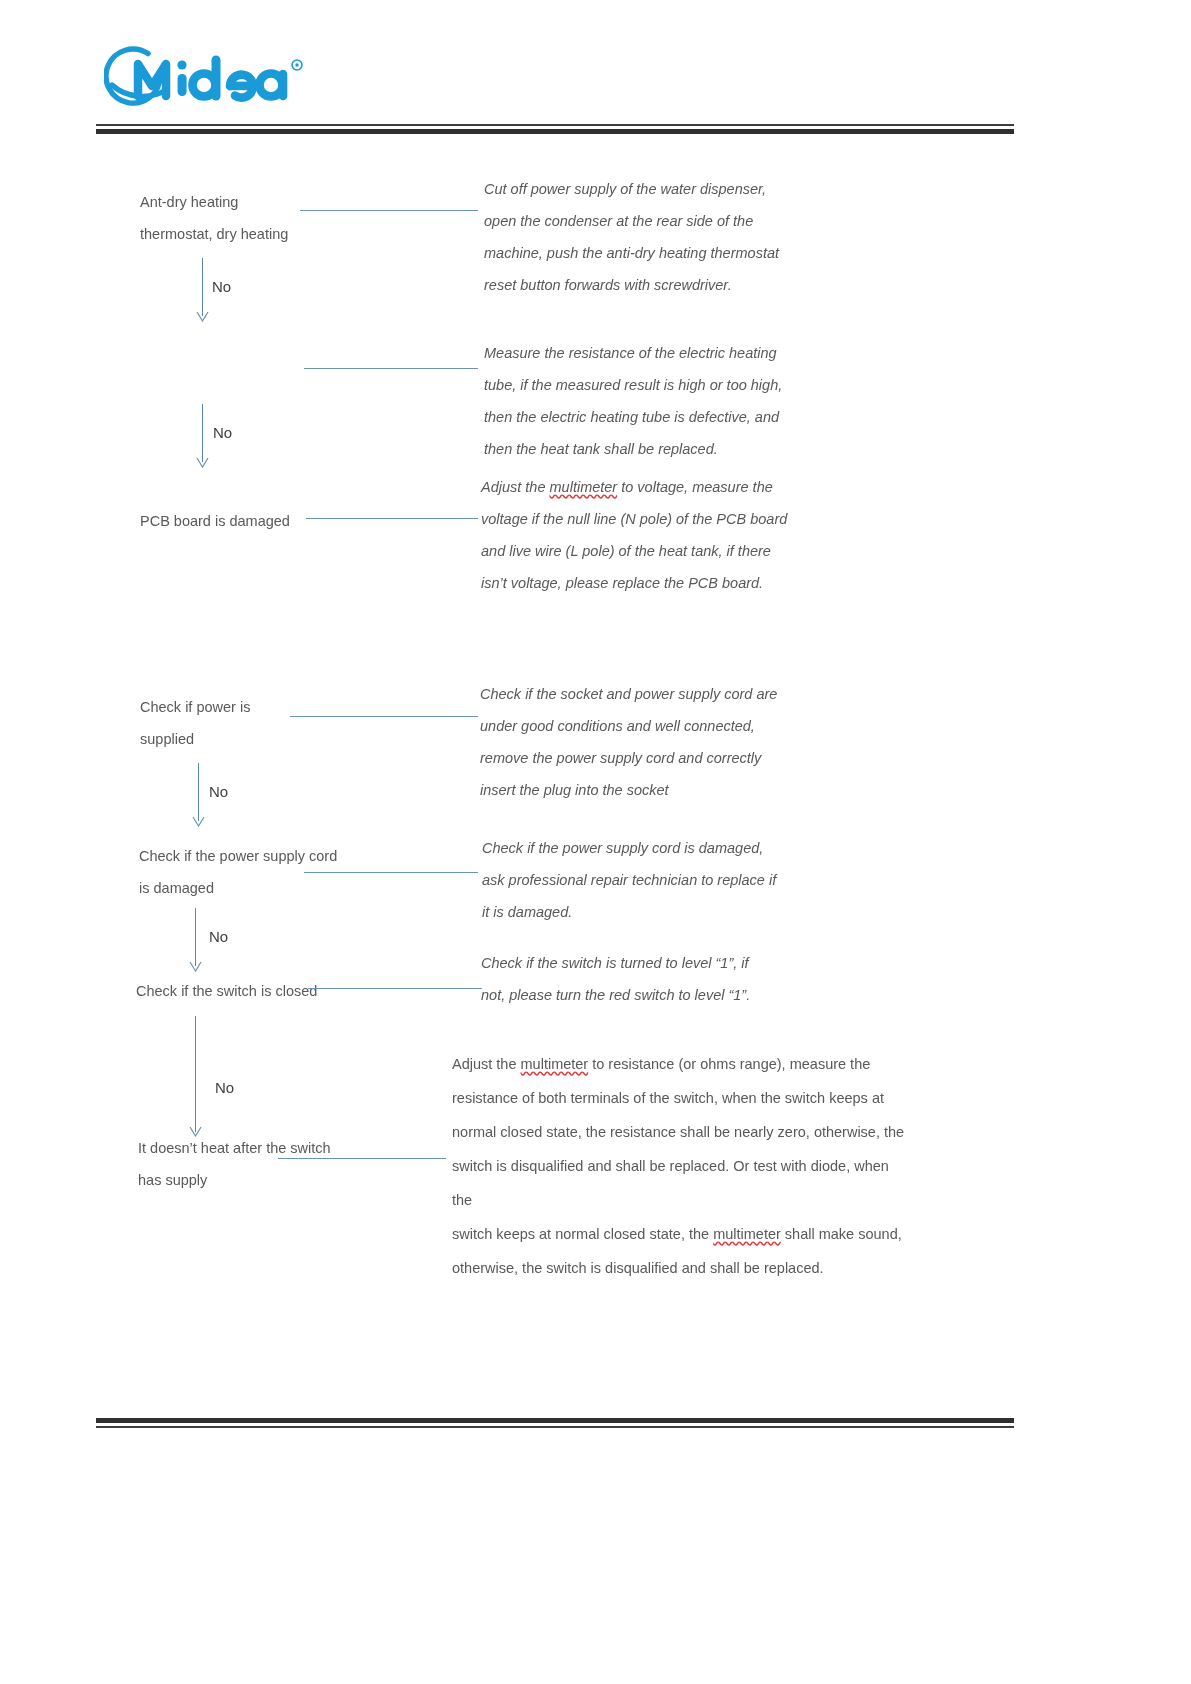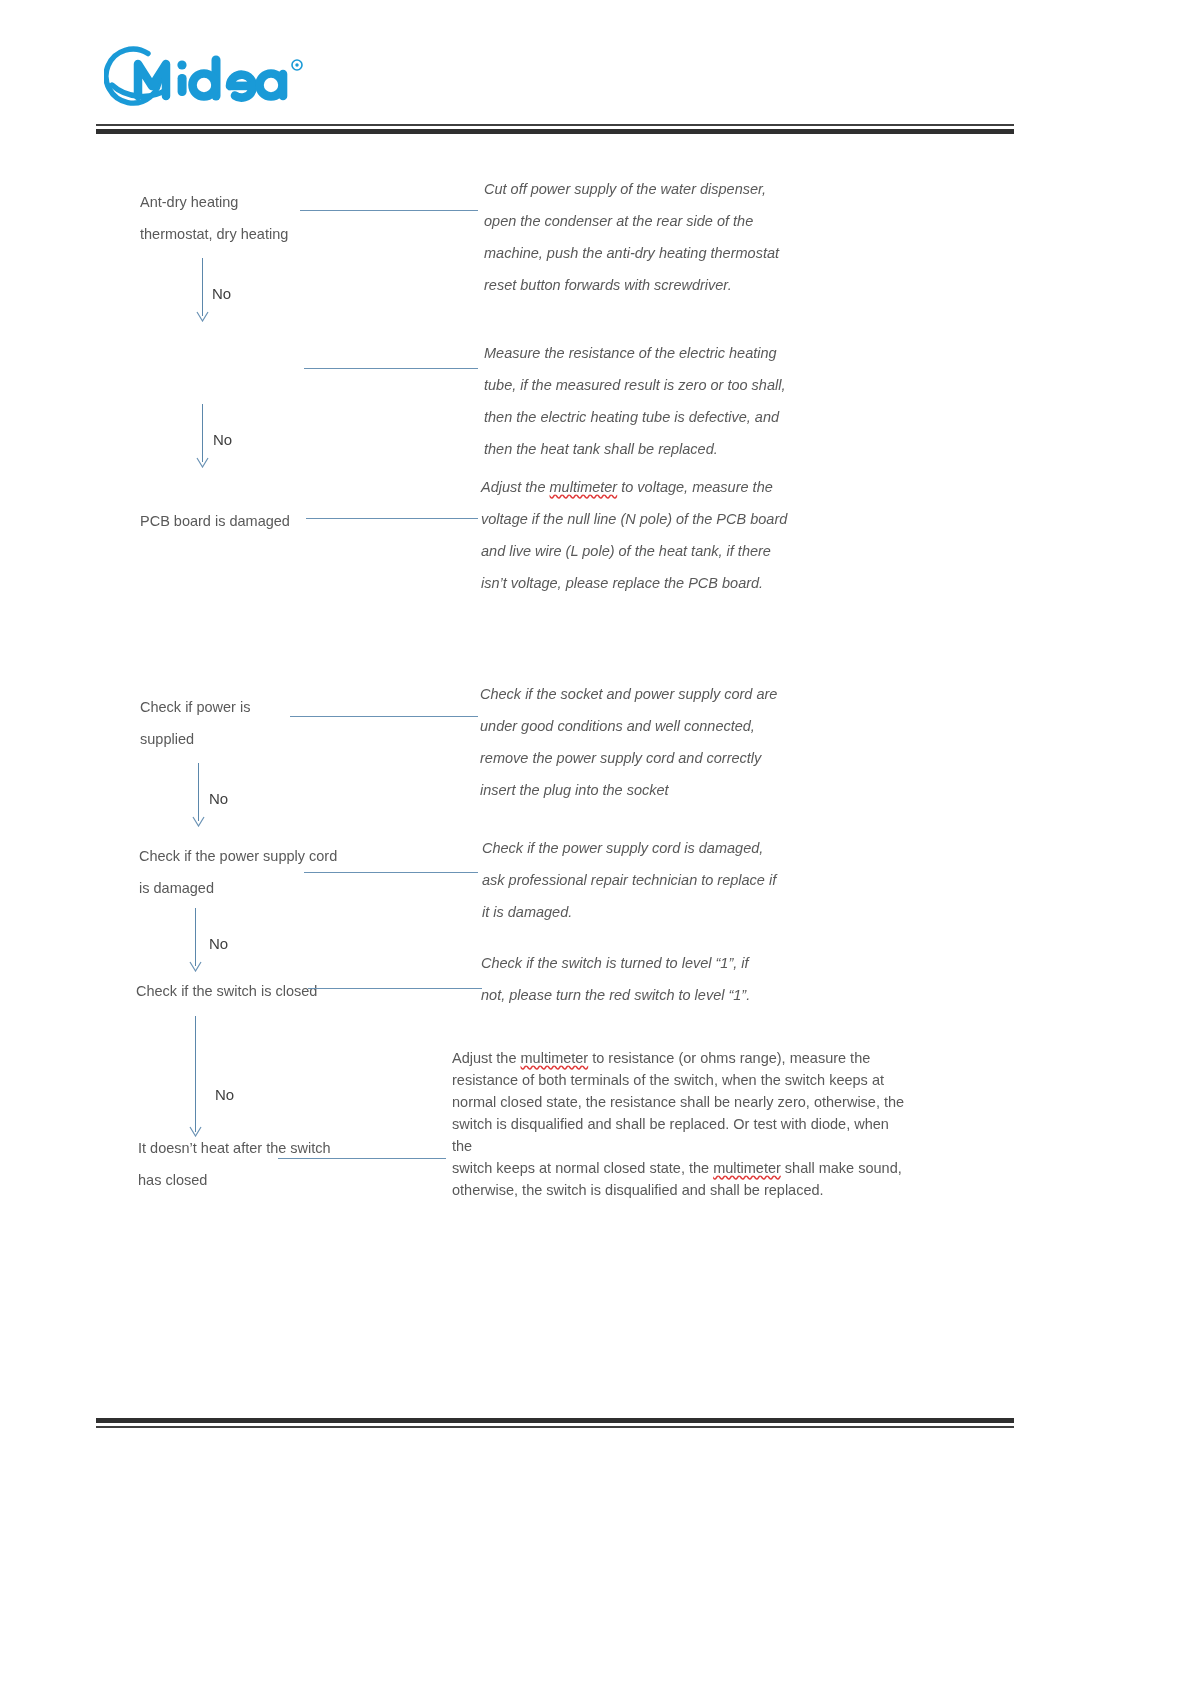--- a/index.html
+++ b/index.html
@@ -75,21 +75,20 @@
     white-space: pre-wrap;
   }
   .left-txt { width: 330px; }
   .right-txt { width: 330px; font-style: italic; }
 
   .no-label {
     position: absolute;
     font-size: 15px;
     line-height: 18px;
     color: #3f3f3f;
-    margin-top: 7px;
   }
 
   
   .vline {
     position: absolute;
     width: 1px;
     background: #5b87ab;
   }
   .arrow-head {
     position: absolute;
@@ -154,21 +153,21 @@
   <div class="vline" style="left:202px; top:258px; height:58px;"></div>
   <svg class="arrow-head" style="left:196px; top:311px;" viewBox="0 0 13 11">
     <path d="M1 1 L6.5 10 L12 1" fill="none" stroke="#6b93b5" stroke-width="1.2"></path>
   </svg>
   <div class="no-label" style="left:212px; top:278px;">No</div>
 
 
   <div class="hline" style="left:304px; top:368px; width:174px;"></div>
 
   <div class="txt right-txt" style="left:484px; top:337px;">Measure the resistance of the electric heating
-tube, if the measured result is zero or too shall,
+tube, if the measured result is high or too high,
 then the electric heating tube is defective, and
 then the heat tank shall be replaced.</div>
 
   <div class="vline" style="left:202px; top:404px; height:58px;"></div>
   <svg class="arrow-head" style="left:196px; top:457px;" viewBox="0 0 13 11">
     <path d="M1 1 L6.5 10 L12 1" fill="none" stroke="#6b93b5" stroke-width="1.2"></path>
   </svg>
   <div class="no-label" style="left:213px; top:424px;">No</div>
 
   <div class="txt left-txt" style="left:140px; top:505px;">PCB board is damaged</div>
@@ -218,25 +217,25 @@
   <div class="txt right-txt" style="left:481px; top:947px;">Check if the switch is turned to level “1”, if
 not, please turn the red switch to level “1”.</div>
 
   <div class="vline" style="left:195px; top:1016px; height:116px;"></div>
   <svg class="arrow-head" style="left:189px; top:1126px;" viewBox="0 0 13 11">
     <path d="M1 1 L6.5 10 L12 1" fill="none" stroke="#6b93b5" stroke-width="1.2"></path>
   </svg>
   <div class="no-label" style="left:215px; top:1079px;">No</div>
 
   <div class="txt left-txt" style="left:138px; top:1132px;">It doesn’t heat after the switch
-has closed</div>
+has supply</div>
 
   <div class="hline" style="left:278px; top:1158px; width:168px;"></div>
 
-  <div class="txt" style="left:452px; top:1047px; width:460px; line-height:22px;"><span>Adjust the </span><span class="misspell">multimeter</span><span> to resistance (or ohms range), measure the
+  <div class="txt" style="left:452px; top:1047px; width:460px; line-height:34px;"><span>Adjust the </span><span class="misspell">multimeter</span><span> to resistance (or ohms range), measure the
 resistance of both terminals of the switch, when the switch keeps at
 normal closed state, the resistance shall be nearly zero, otherwise, the
 switch is disqualified and shall be replaced. Or test with diode, when the
 switch keeps at normal closed state, the </span><span class="misspell">multimeter</span><span> shall make sound,
 otherwise, the switch is disqualified and shall be replaced.</span></div>
 
   <div class="footer-rule-thick"></div>
   <div class="footer-rule"></div>
 
 </div>

